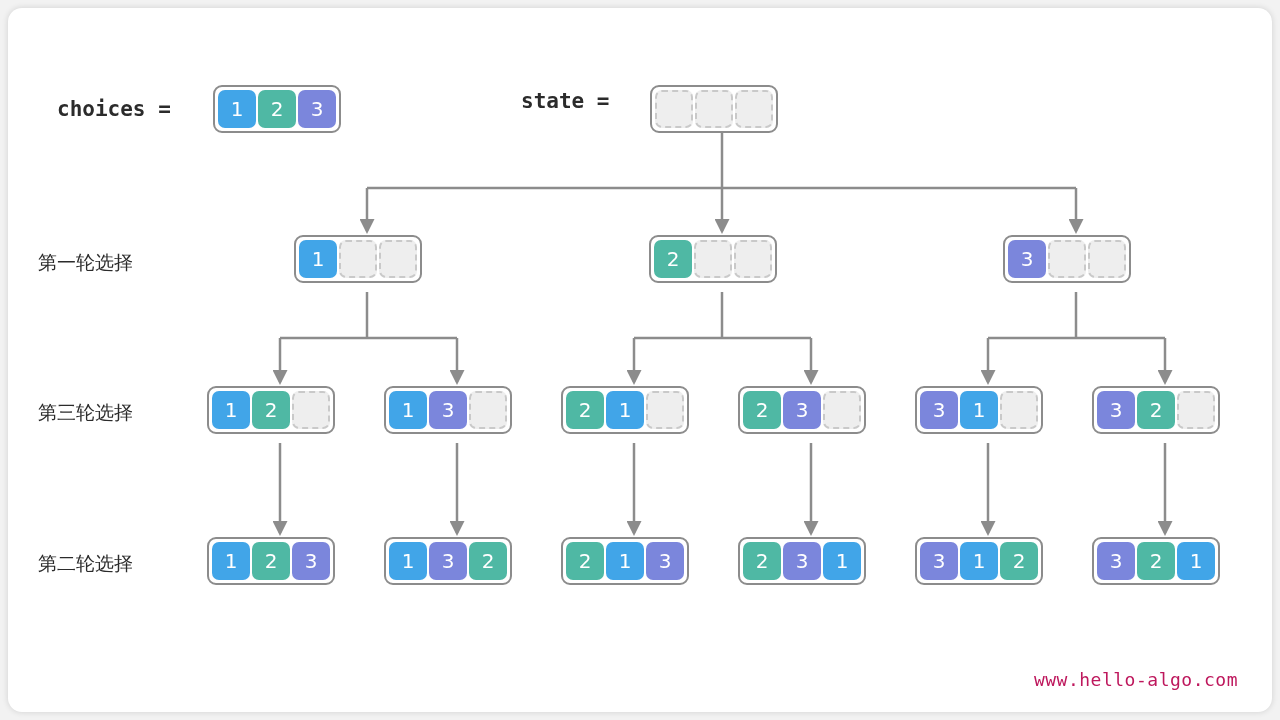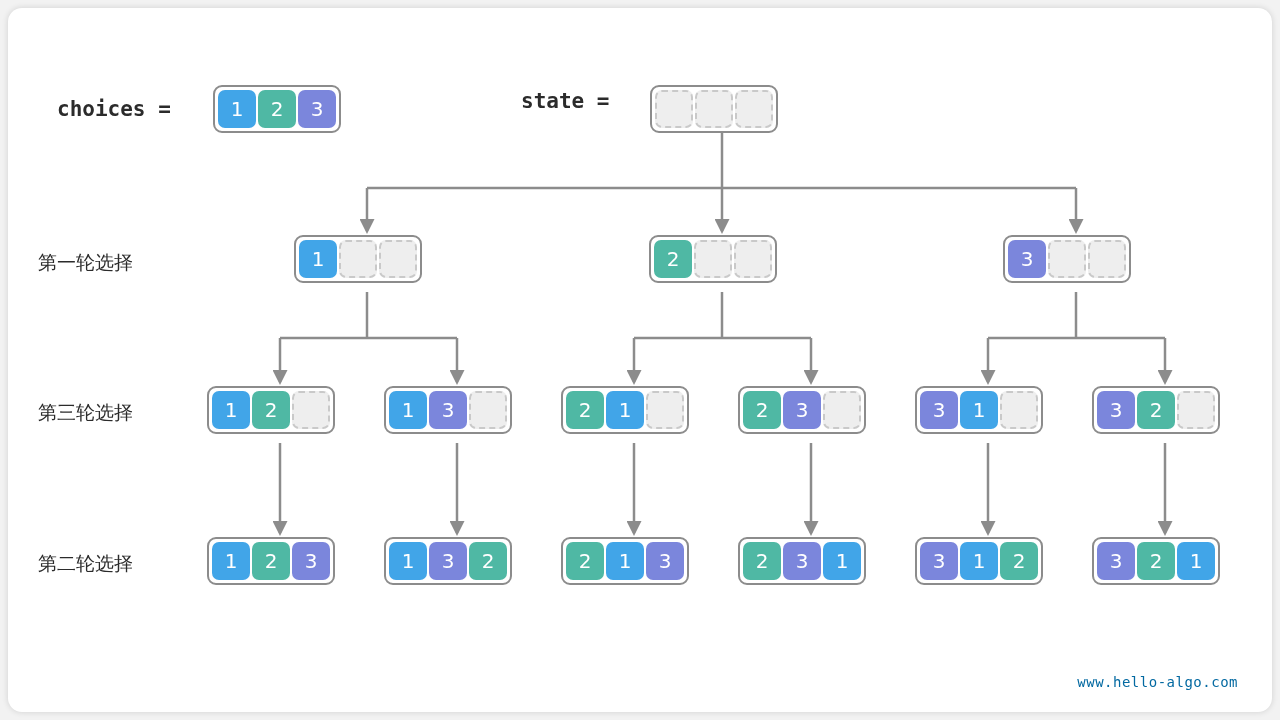--- a/index.html
+++ b/index.html
@@ -50,22 +50,22 @@
     font-family: "DejaVu Sans", sans-serif;
     font-size: 19px;
     color: #2b2b2b;
     white-space: nowrap;
   }
   .watermark {
     position: absolute;
     right: 42px;
     bottom: 30px;
     font-family: "DejaVu Sans Mono", monospace;
-    font-size: 14px;
-    color: #0369a1;
+    font-size: 18px;
+    color: #be185d;
     letter-spacing: 0.5px;
   }
   
   .node {
     position: absolute;
     box-sizing: border-box;
     border: 2px solid #8c8c8c;
     border-radius: 9px;
     background: #ffffff;
     padding: 3px;

